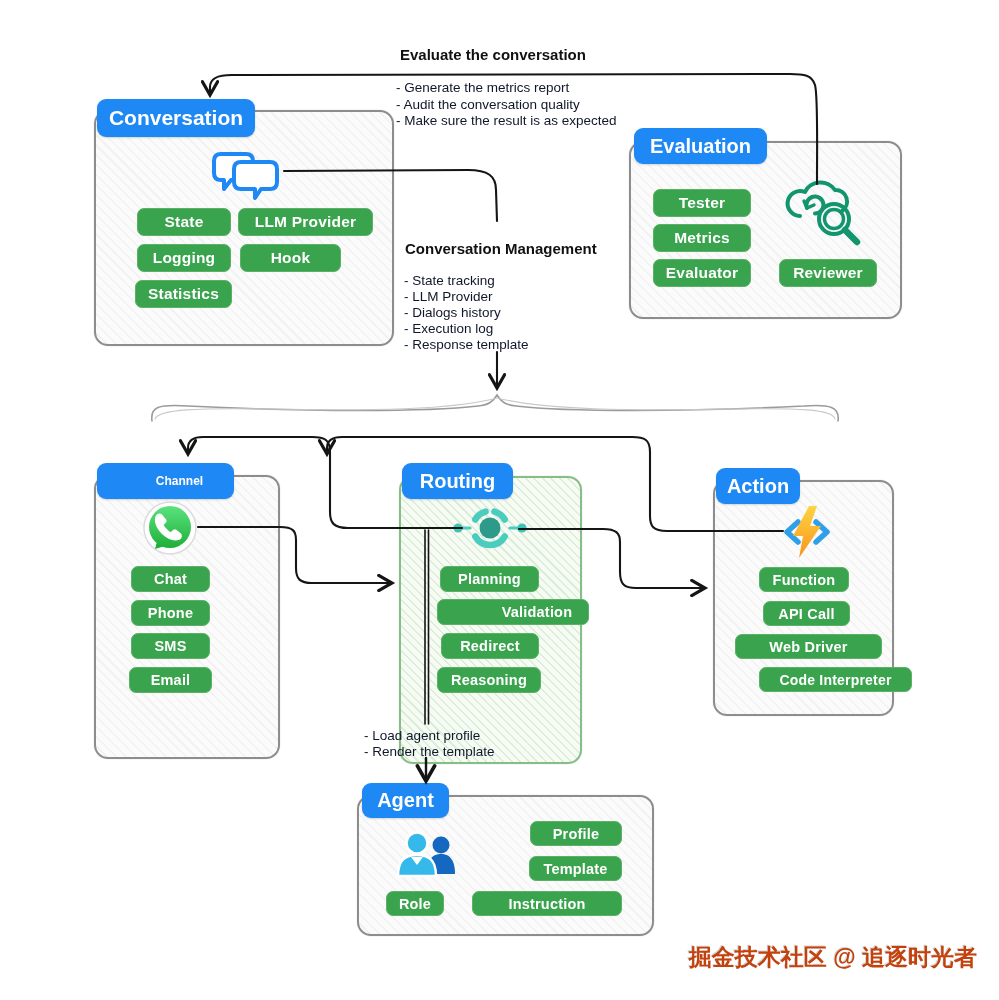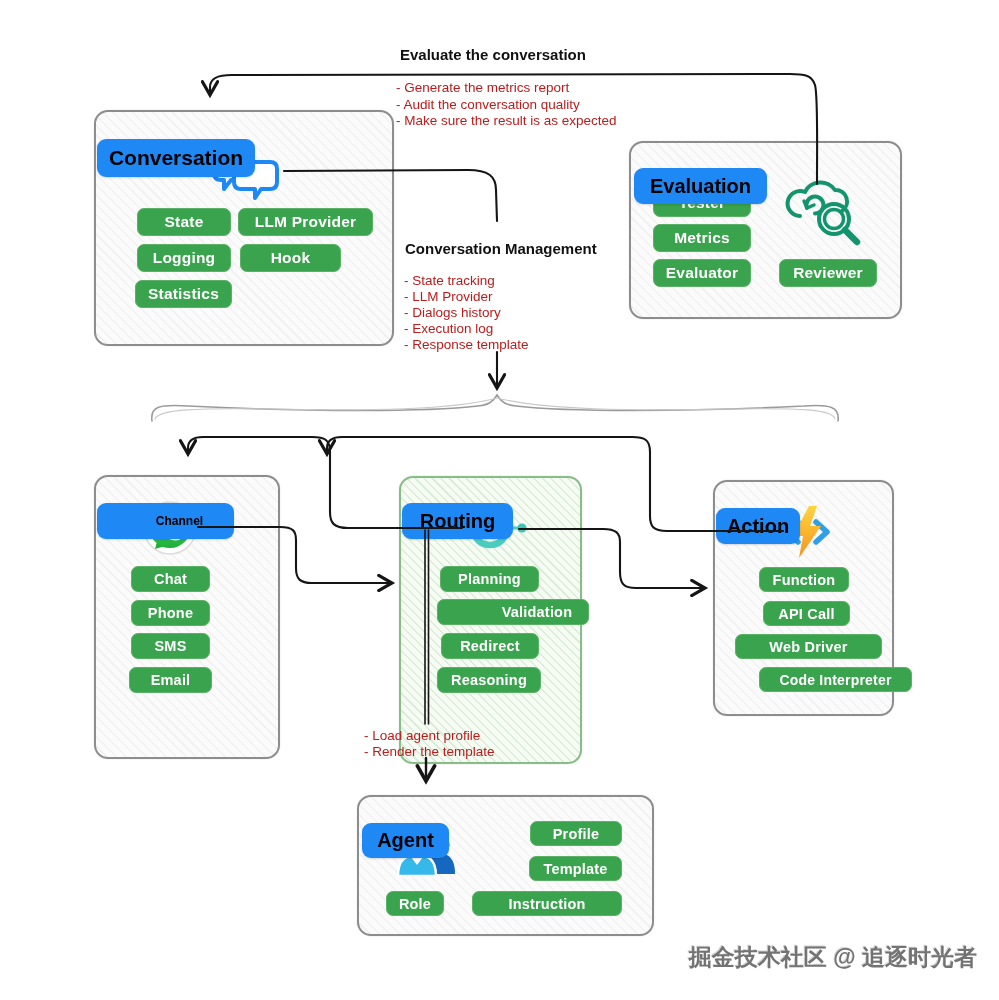--- a/index.html
+++ b/index.html
@@ -3,31 +3,31 @@
 <meta charset="utf-8">
 <style>
   html,body{margin:0;padding:0;background:#fff;}
   #canvas{position:relative;width:999px;height:1000px;background:#ffffff;overflow:hidden;
           font-family:"Liberation Sans",sans-serif;}
   .box{position:absolute;border:2px solid #8d8d8d;border-radius:14px;background-color:#fbfbfb;
        background-image:repeating-linear-gradient(45deg, rgba(0,0,0,0.035) 0px, rgba(0,0,0,0.035) 1.5px, transparent 1.5px, transparent 7px);
        box-shadow:0 0 0 1px rgba(0,0,0,0.03);}
   .box.green{border-color:#87bd87;background-color:#f6fbf4;
        background-image:repeating-linear-gradient(45deg, rgba(84,168,84,0.16) 0px, rgba(84,168,84,0.16) 1.5px, transparent 1.5px, transparent 6px);}
-  .hdr{position:absolute;background:#1E88F5;color:#000000;font-weight:bold;border-radius:9px;
+  .hdr{position:absolute;background:#1E88F5;color:#ffffff;font-weight:bold;border-radius:9px;
        display:flex;align-items:center;justify-content:center;z-index:6;
-       box-shadow:0 1px 2px rgba(0,0,0,0.15);margin-top:40px;}
+       box-shadow:0 1px 2px rgba(0,0,0,0.15);}
   .pill{position:absolute;background:#3AA34D;border:1px solid #5bb266;color:#fff;font-weight:bold;
         border-radius:7px;display:flex;align-items:center;justify-content:center;z-index:5;
         letter-spacing:0.2px;}
   .note-title{position:absolute;font-weight:bold;font-size:15px;color:#111;z-index:4;}
-  .note-item{position:absolute;font-size:13.5px;color:#b91c1c;z-index:4;white-space:nowrap;}
+  .note-item{position:absolute;font-size:13.5px;color:#0f172a;z-index:4;white-space:nowrap;}
   .iconwrap{position:absolute;z-index:5;}
   #arrows{position:absolute;left:0;top:0;z-index:10;pointer-events:none;}
-  #watermark{position:absolute;right:22px;top:942px;font-size:23px;font-weight:bold;color:#737373;
+  #watermark{position:absolute;right:22px;top:942px;font-size:23px;font-weight:bold;color:#c2410c;
       text-shadow:2px 2px 0 rgba(255,255,255,0.95), -1px -1px 0 rgba(130,130,130,0.35);z-index:7;}
 </style>
 </head>
 <body>
 
 <div id="canvas">
 
   <div class="box" style="left:94px;top:110px;width:296px;height:232px;"></div>
   <div class="box" style="left:629px;top:141px;width:269px;height:174px;"></div>
   <div class="box" style="left:94px;top:475px;width:182px;height:280px;"></div>

